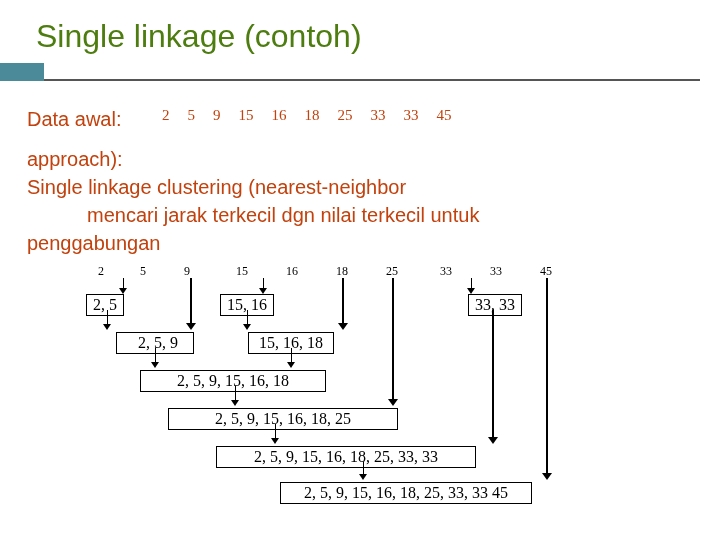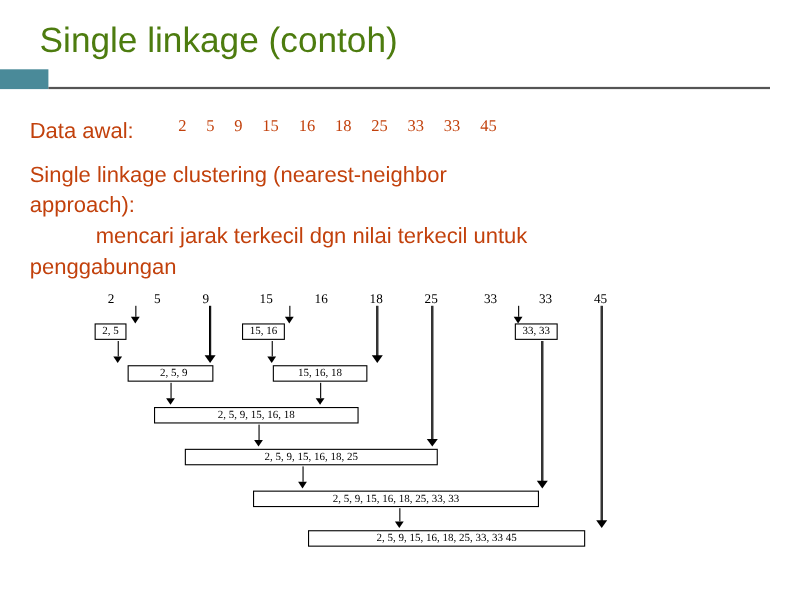--- a/index.html
+++ b/index.html
@@ -82,21 +82,21 @@
   .tv6 { left: 296px; }
   .tv7 { left: 350px; }
   .tv8 { left: 400px; }
   .tv9 { left: 450px; }
 
   .box {
     position: absolute;
     border: 1px solid #000;
     background: #fff;
     padding: 1px 6px;
-    font-size: 10px;
+    font-size: 16px;
     white-space: nowrap;
     text-align: center;
   }
   .arrow {
     position: absolute;
     width: 10px;
     background: none;
   }
   .arrow::before {
     content: "";
@@ -124,21 +124,21 @@
   
   .b25    { left: -4px;  top: 34px; }
   .b1516  { left: 130px; top: 34px; text-align: right; }
   .b3333  { left: 378px; top: 34px; }
 
   .b259   { left: 26px;  top: 72px;  width: 78px; padding-left: 12px; }
   .b151618{ left: 158px; top: 72px;  width: 86px; }
 
   .bA     { left: 50px;  top: 110px; width: 186px; } 
   .bB     { left: 78px;  top: 148px; width: 230px; } 
-  .bC     { left: 140px; top: 186px; width: 260px; } 
+  .bC     { left: 126px; top: 186px; width: 260px; } 
   .bD     { left: 190px; top: 222px; width: 252px; } 
 </style>
 </head>
 <body>
 
 <div class="title">Single linkage (contoh)</div>
 <div class="underline-row">
   <div class="accent-box"></div>
   <div class="underline"></div>
 </div>
@@ -153,22 +153,22 @@
       <span>15</span>
       <span>16</span>
       <span>18</span>
       <span>25</span>
       <span>33</span>
       <span>33</span>
       <span>45</span>
     </span>
   </div>
   <div class="para2">
+    <div>approach):</div>
     <div>Single linkage clustering  (nearest-neighbor</div>
-    <div>approach):</div>
     <div class="indent">mencari jarak terkecil dgn nilai terkecil untuk</div>
     <div>penggabungan</div>
   </div>
 </div>
 
 <div class="dendro">
   <div class="topvals">
     <span class="tv0">2</span>
     <span class="tv1">5</span>
     <span class="tv2">9</span>

